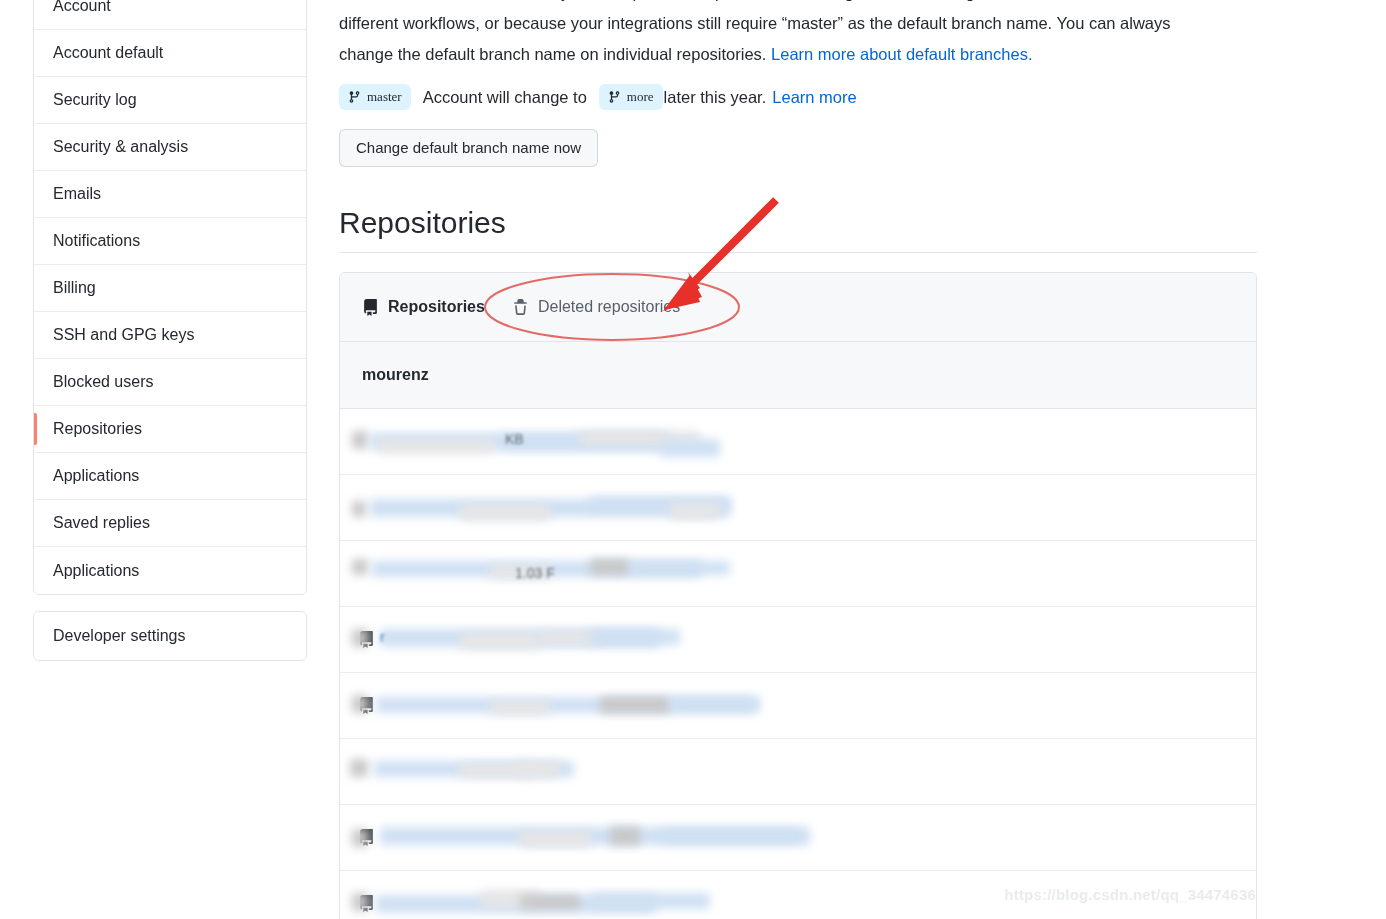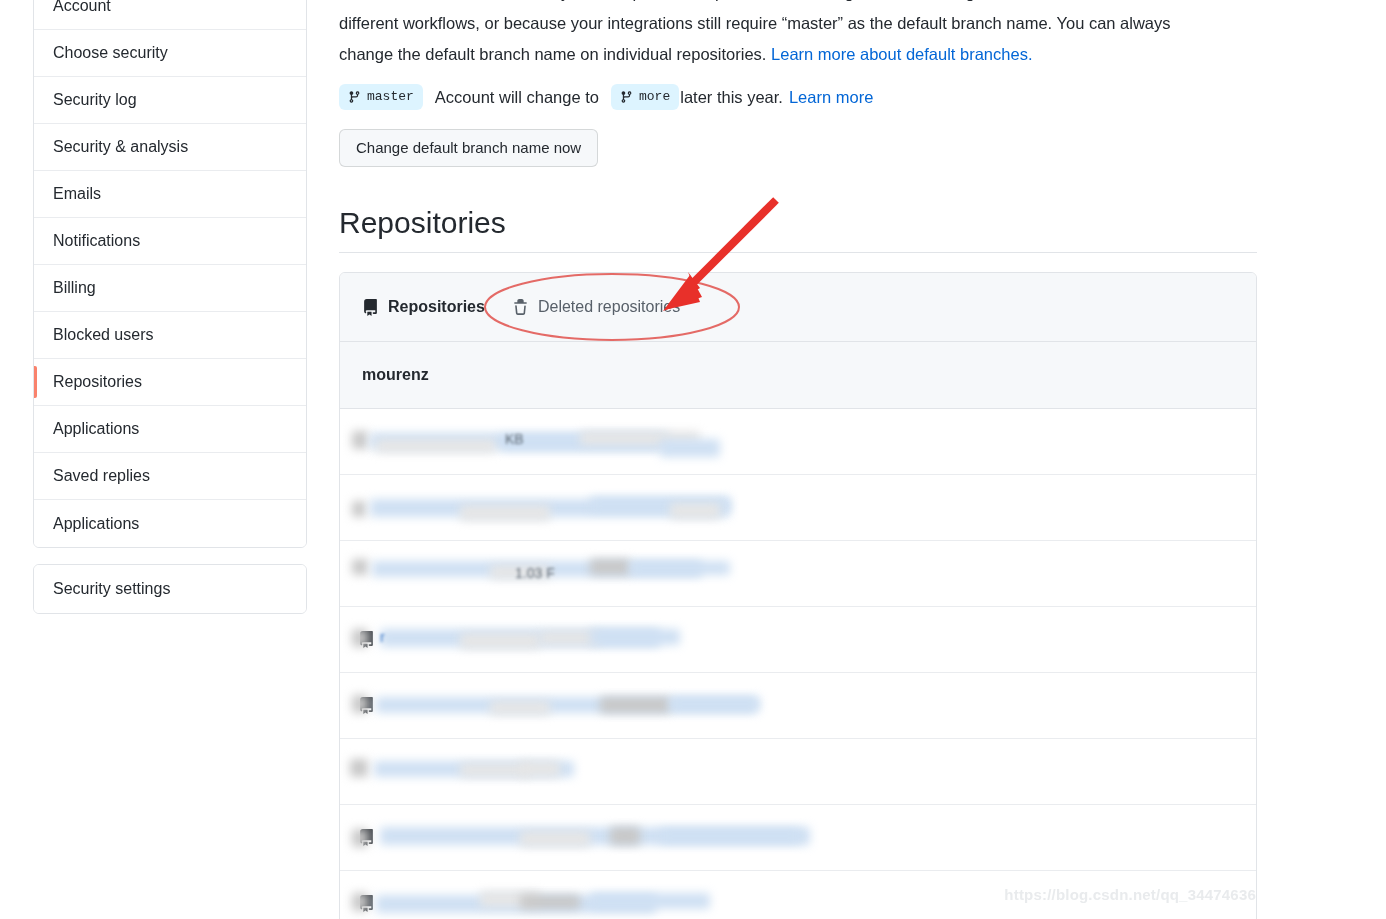--- a/index.html
+++ b/index.html
@@ -47,21 +47,21 @@
   }
   .intro-text .clip-top{display:block;margin-top:-23px;}
   a.link{color:#0366d6;text-decoration:none;}
 
   .branch-row{
     display:flex;align-items:center;margin-top:14px;font-size:16.5px;color:#24292f;
   }
   .branch-badge{
     display:inline-flex;align-items:center;gap:6px;
     background:#ddf4ff;color:#24292f;border-radius:6px;
-    padding:3px 9px;font-family:Liberation Mono, monospace;font-size:13px;
+    padding:3px 9px;font-family:Liberation Serif, serif;font-size:13px;
     line-height:20px;
   }
   .branch-badge svg{display:block;}
   .branch-row .txt{margin:0 12px;}
   .branch-row .txt-post{margin-left:1px;margin-right:6px;}
 
   .btn{
     display:inline-block;margin-top:19px;
     padding:9px 16px;border:1px solid rgba(27,31,35,.15);
     border-radius:6px;background:#f6f8fa;
@@ -136,57 +136,60 @@
 <body>
 
 <div id="root">
 
   <div class="sidebar">
     <div class="nav-card" id="nav-main">
         <div class="nav-item">
           <span>Account</span>
         </div>
         <div class="nav-item">
-          <span>Choose security</span>
+          <span>Account default</span>
         </div>
         <div class="nav-item">
           <span>Security log</span>
         </div>
         <div class="nav-item">
           <span>Security &amp; analysis</span>
         </div>
         <div class="nav-item">
           <span>Emails</span>
         </div>
         <div class="nav-item">
           <span>Notifications</span>
         </div>
         <div class="nav-item">
           <span>Billing</span>
+        </div>
+        <div class="nav-item">
+          <span>SSH and GPG keys</span>
         </div>
         <div class="nav-item">
           <span>Blocked users</span>
         </div>
         <div class="nav-item selected">
           <span>Repositories</span>
         </div>
         <div class="nav-item">
           <span>Applications</span>
         </div>
         <div class="nav-item">
           <span>Saved replies</span>
         </div>
         <div class="nav-item">
           <span>Applications</span>
         </div>
       </div>
     <div class="nav-spacer"></div>
     <div class="nav-card single">
       <div class="nav-item">
-        <span>Security settings</span>
+        <span>Developer settings</span>
       </div>
     </div>
   </div>
 
   <div class="main">
 
     <p class="intro-text">
       <span class="clip-top">Choose the default branch for your new personal repositories. You might want to change the default name due to</span>
       <span>different workflows, or because your integrations still require “master” as the default branch name. You can always</span>
       <span>change the default branch name on individual repositories.</span>

